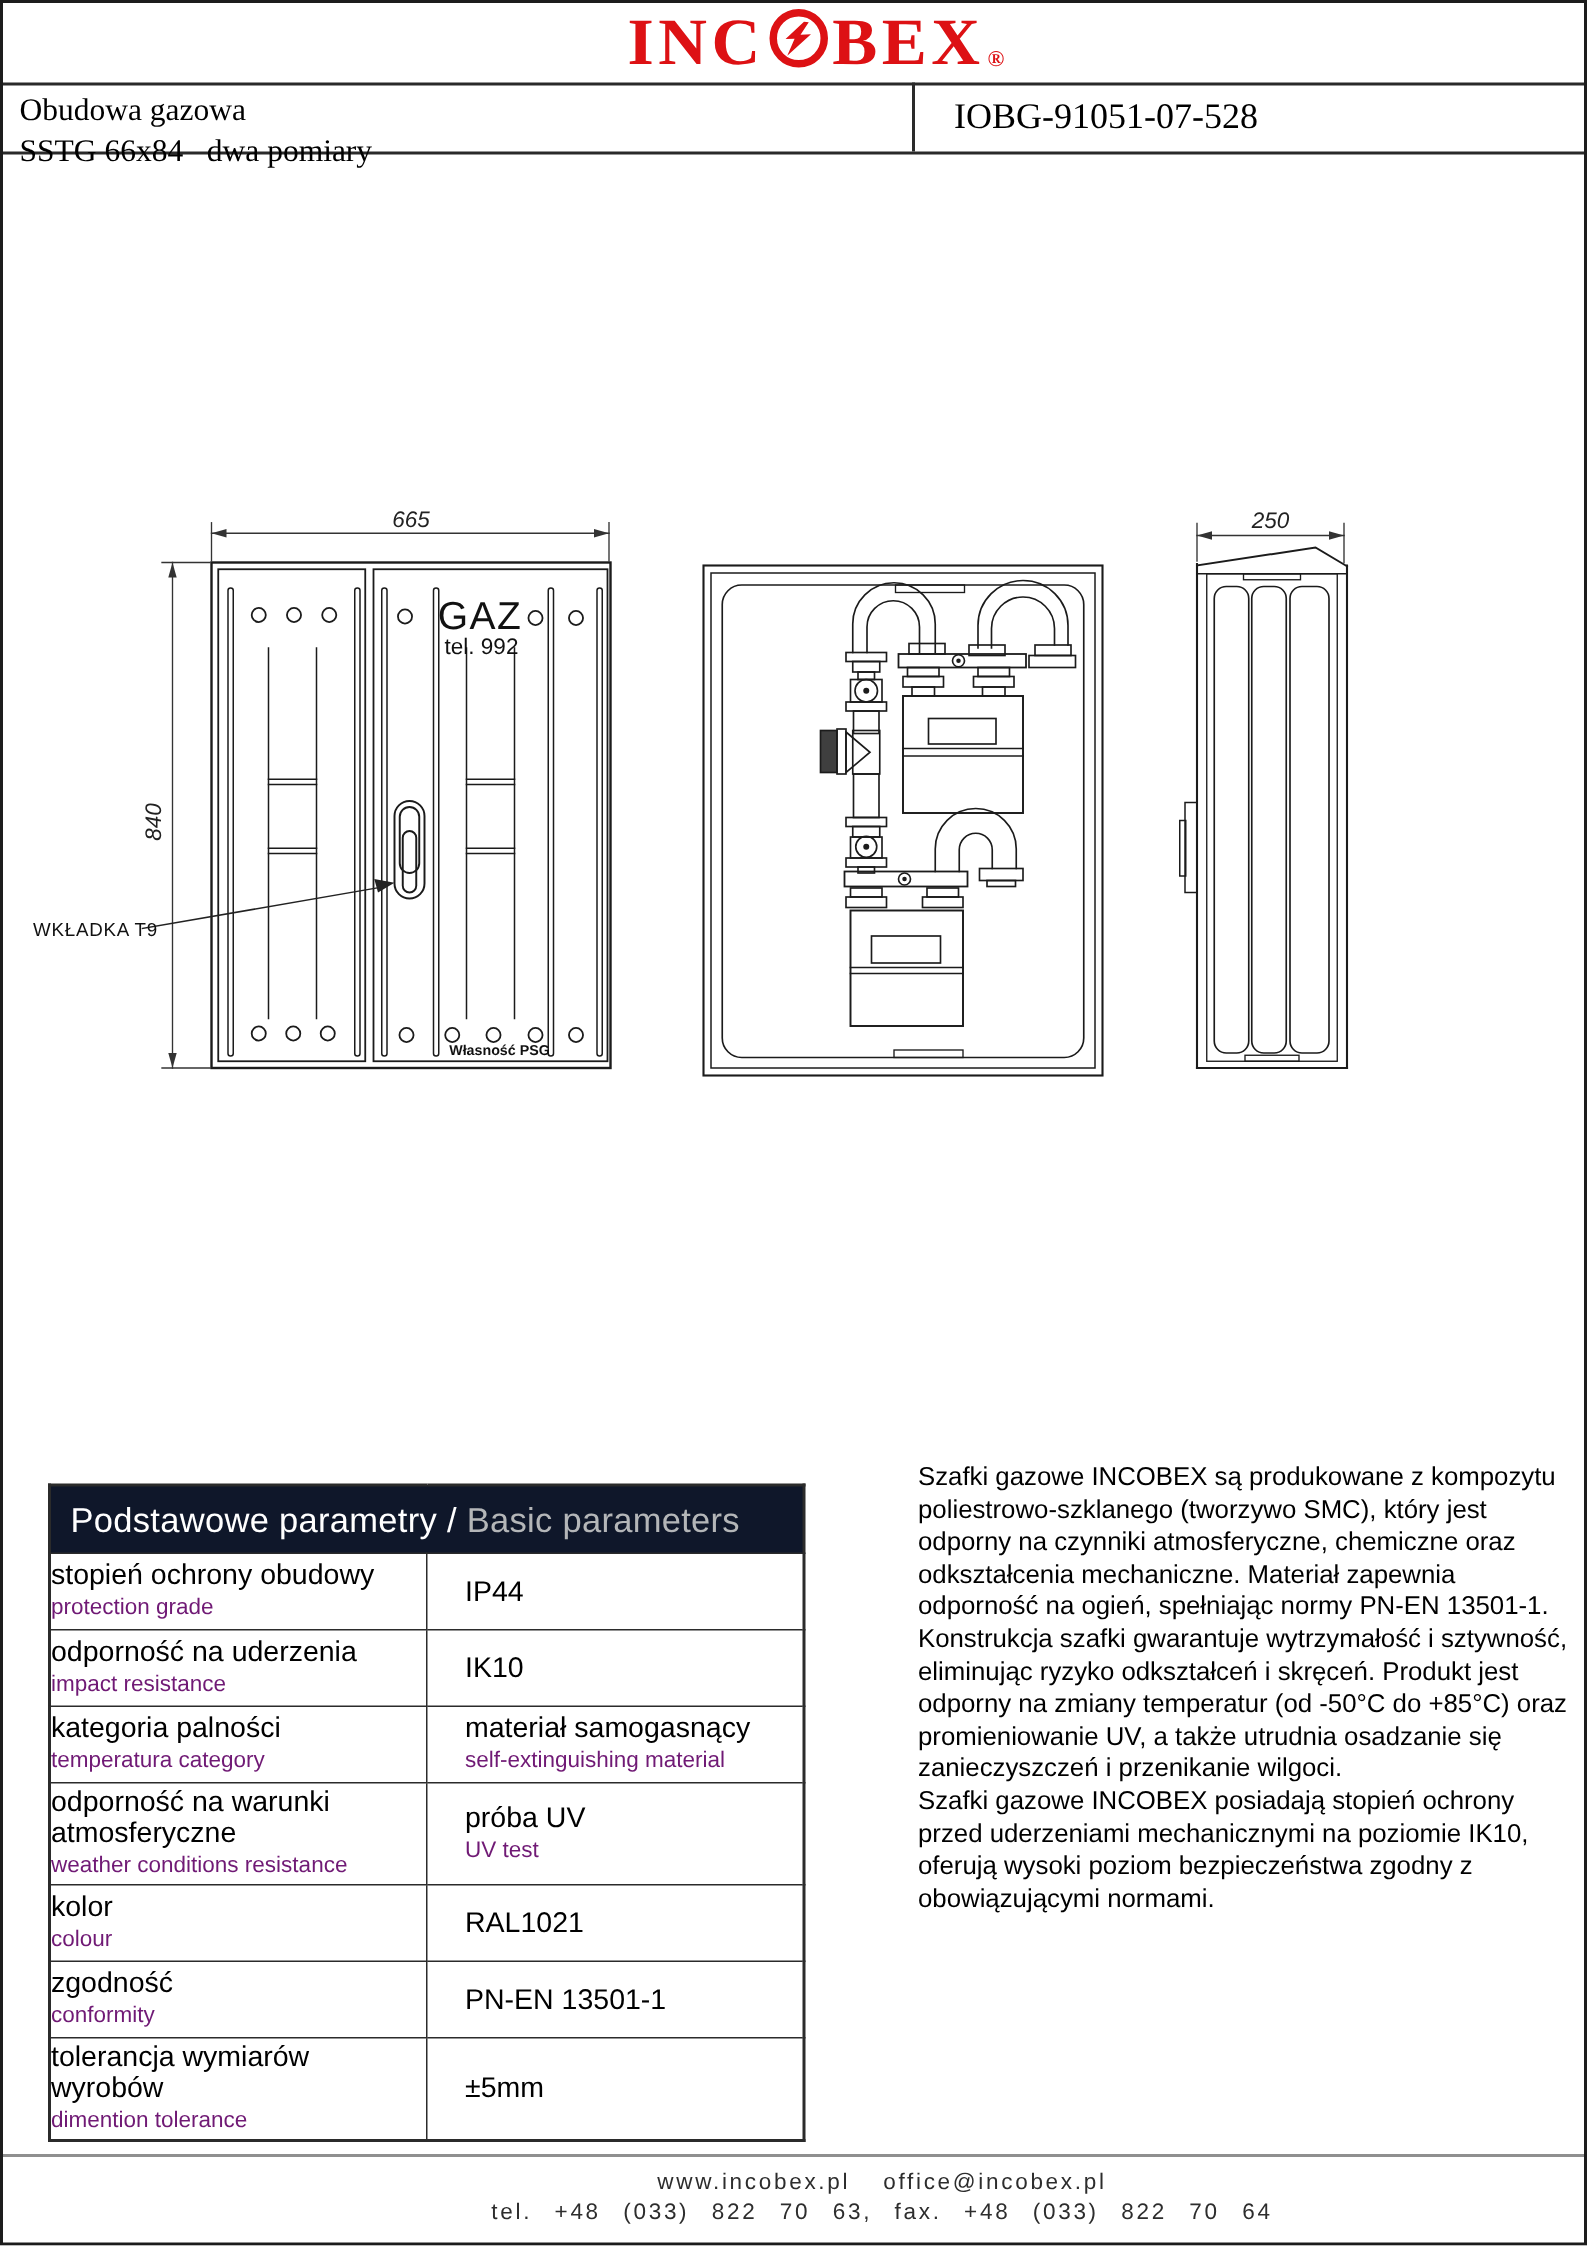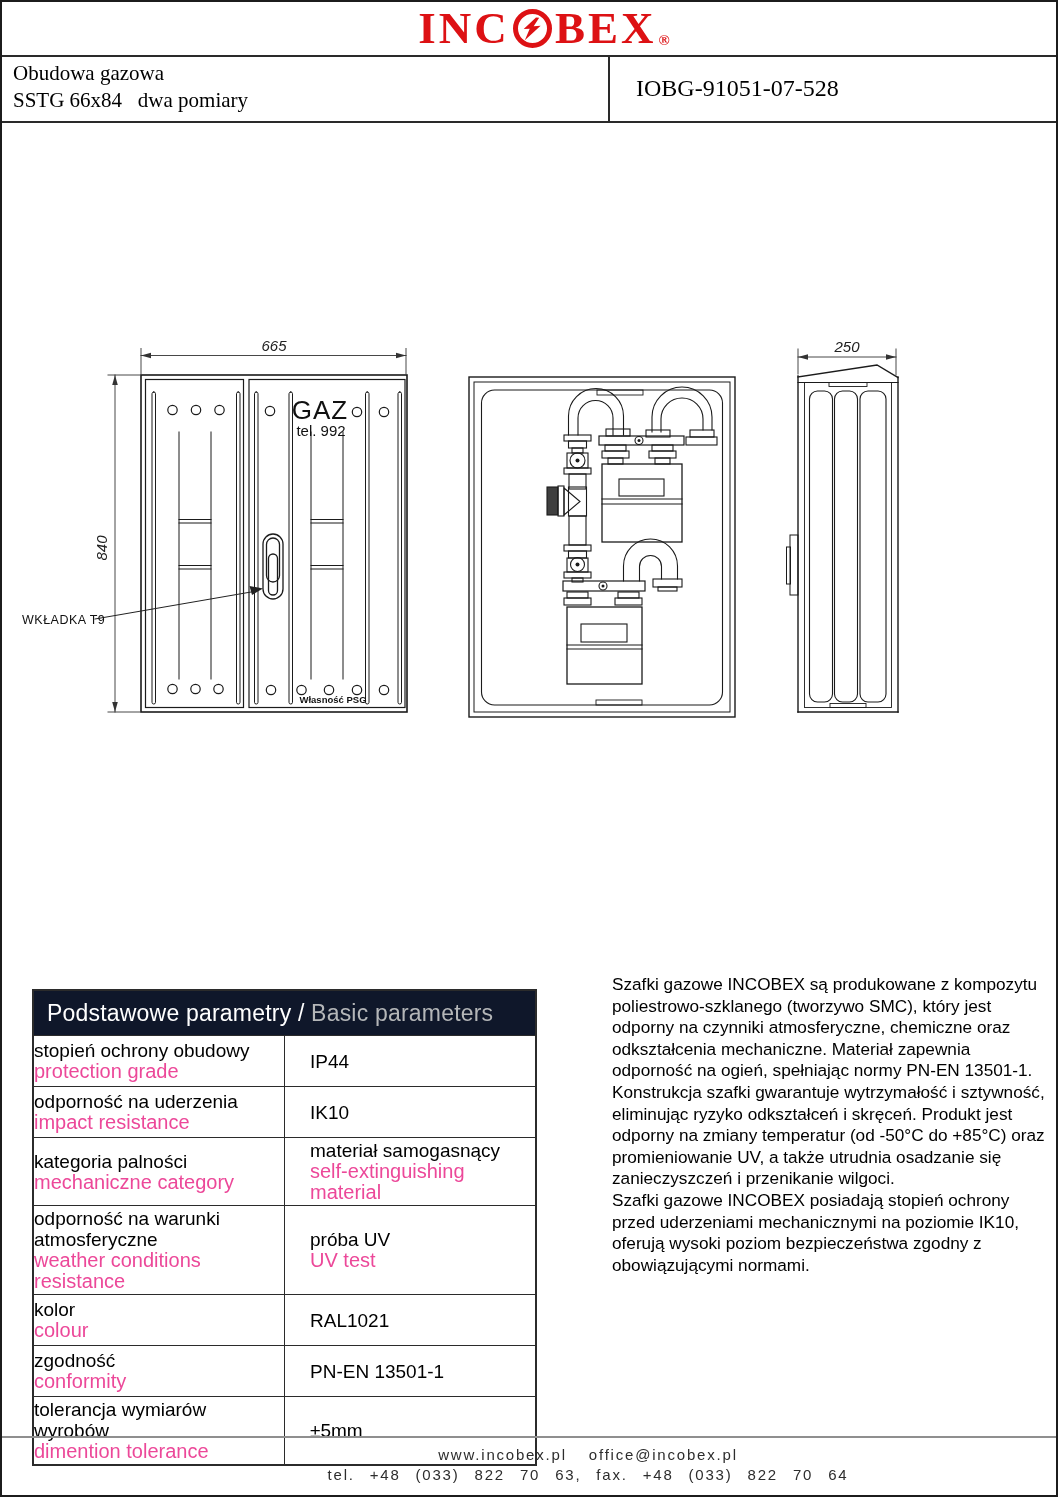--- a/index.html
+++ b/index.html
@@ -4,50 +4,50 @@
 <style>
   html,body{margin:0;padding:0;background:#e8e8e8;}
   .page{
     position:relative;width:1058px;height:1497px;margin:0 auto;background:#ffffff;
     border:2px solid #1c1c1c;box-sizing:border-box;overflow:hidden;
     font-family:"Liberation Sans",sans-serif;color:#000;
   }
   
   .logo-band{position:absolute;top:0;left:0;right:0;height:53px;border-bottom:2px solid #2a2a2a;
     display:flex;align-items:center;justify-content:center;}
-  .logo{display:flex;align-items:center;margin-left:30px;}
+  .logo{display:flex;align-items:flex-start;margin-left:30px;}
   .logo-text{font-family:"Liberation Serif",serif;font-weight:bold;font-size:45px;line-height:45px;
     color:#dd1114;letter-spacing:3px;transform:scaleY(0.98);}
   .logo-o{width:39px;height:39px;border:5px solid #dd1114;border-radius:50%;box-sizing:border-box;
     margin:0 3px;display:flex;align-items:center;justify-content:center;}
   .logo-reg{font-family:"Liberation Serif",serif;font-size:15px;color:#dd1114;align-self:flex-end;
     margin-left:2px;margin-bottom:2px;font-weight:bold;}
   
-  .title-band{position:absolute;top:53px;left:0;right:0;height:68px;border-bottom:2px solid #2a2a2a;
+  .title-band{position:absolute;top:53px;left:0;right:0;height:48px;border-bottom:2px solid #2a2a2a;
     font-family:"Liberation Serif",serif;box-sizing:border-box;}
   .title-left{position:absolute;left:0;top:0;bottom:0;width:606px;padding:5px 0 0 11px;box-sizing:border-box;}
   .title-line{font-size:21px;line-height:27px;color:#000;}
   .title-line2{white-space:pre;}
   .title-right{position:absolute;left:606px;right:0;top:0;bottom:0;border-left:2px solid #2a2a2a;
     display:flex;align-items:center;padding-left:26px;font-size:24px;box-sizing:border-box;}
   
   .drawing-svg{position:absolute;top:117px;left:0;}
   svg text{font-family:"Liberation Sans",sans-serif;fill:#111;}
   .dimtext{font-style:italic;fill:#222;}
   
   .params{position:absolute;left:30px;top:987px;border-collapse:collapse;table-layout:fixed;width:505px;
     border:2px solid #2b2b2b;}
   .params th{background:#0f172a;height:44px;text-align:left;padding:0 0 0 13px;
     font-size:23px;font-weight:400;color:#ffffff;border:1px solid #2b2b2b;letter-spacing:0.2px;}
   .params th .hdr-en{color:#b4b6b8;}
   .params td{border:1px solid #2b2b2b;vertical-align:middle;height:46px;padding:2px 4px;}
   .params td.c-label{width:263px;padding-left:0;}
   .params td.c-value{padding-left:25px;}
   .lbl-pl,.val-pl{font-size:19px;line-height:21px;color:#000;}
-  .lbl-en,.val-en{font-size:20px;line-height:21px;color:#ec4899;}
+  .lbl-en,.val-en{font-size:15px;line-height:21px;color:#701a75;}
   .val-en:empty{display:none;}
   
   .description{position:absolute;left:610px;top:972px;width:438px;font-size:17.2px;line-height:21.6px;color:#000;}
   .description p{margin:0;}
   
   .footer{position:absolute;left:0;right:0;top:1434px;bottom:0;border-top:2px solid #8f8f8f;
     text-align:center;padding-top:8px;color:#2d2d2d;box-sizing:border-box;}
   .footer-inner{margin-left:118px;}
   .footer-line1{font-size:15px;letter-spacing:1.8px;}
   .footer-line1 .email{margin-left:22px;}
@@ -293,21 +293,21 @@
             <div class="lbl-pl">odporność na uderzenia</div>
             <div class="lbl-en">impact resistance</div>
           </td>
         <td class="c-value">
             <div class="val-pl">IK10</div>
           </td>
       </tr>
       <tr>
         <td class="c-label">
             <div class="lbl-pl">kategoria palności</div>
-            <div class="lbl-en">mechaniczne category</div>
+            <div class="lbl-en">temperatura category</div>
           </td>
         <td class="c-value">
             <div class="val-pl">materiał samogasnący</div>
             <div class="val-en">self-extinguishing material</div>
           </td>
       </tr>
       <tr>
         <td class="c-label">
             <div class="lbl-pl">odporność na warunki atmosferyczne</div>
             <div class="lbl-en">weather conditions resistance</div>

